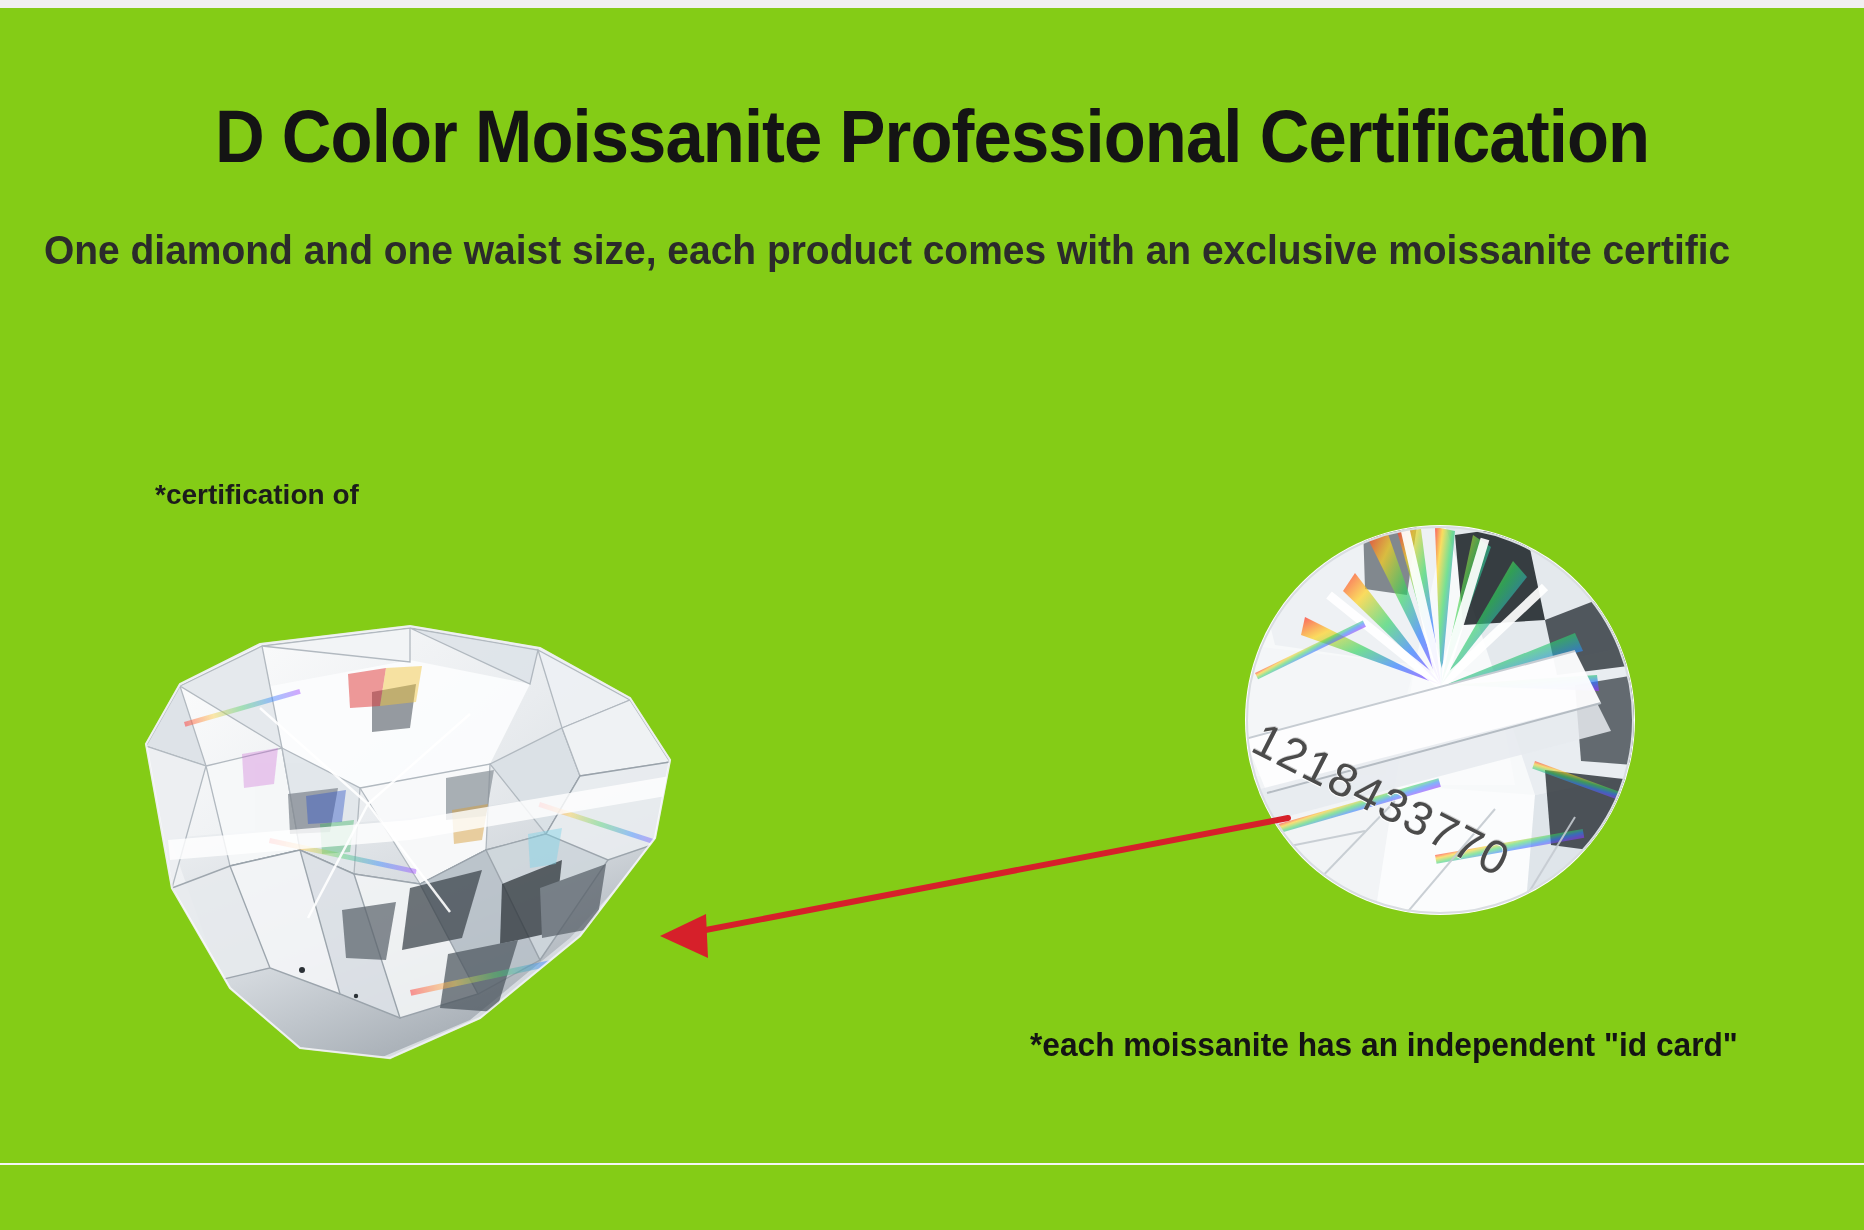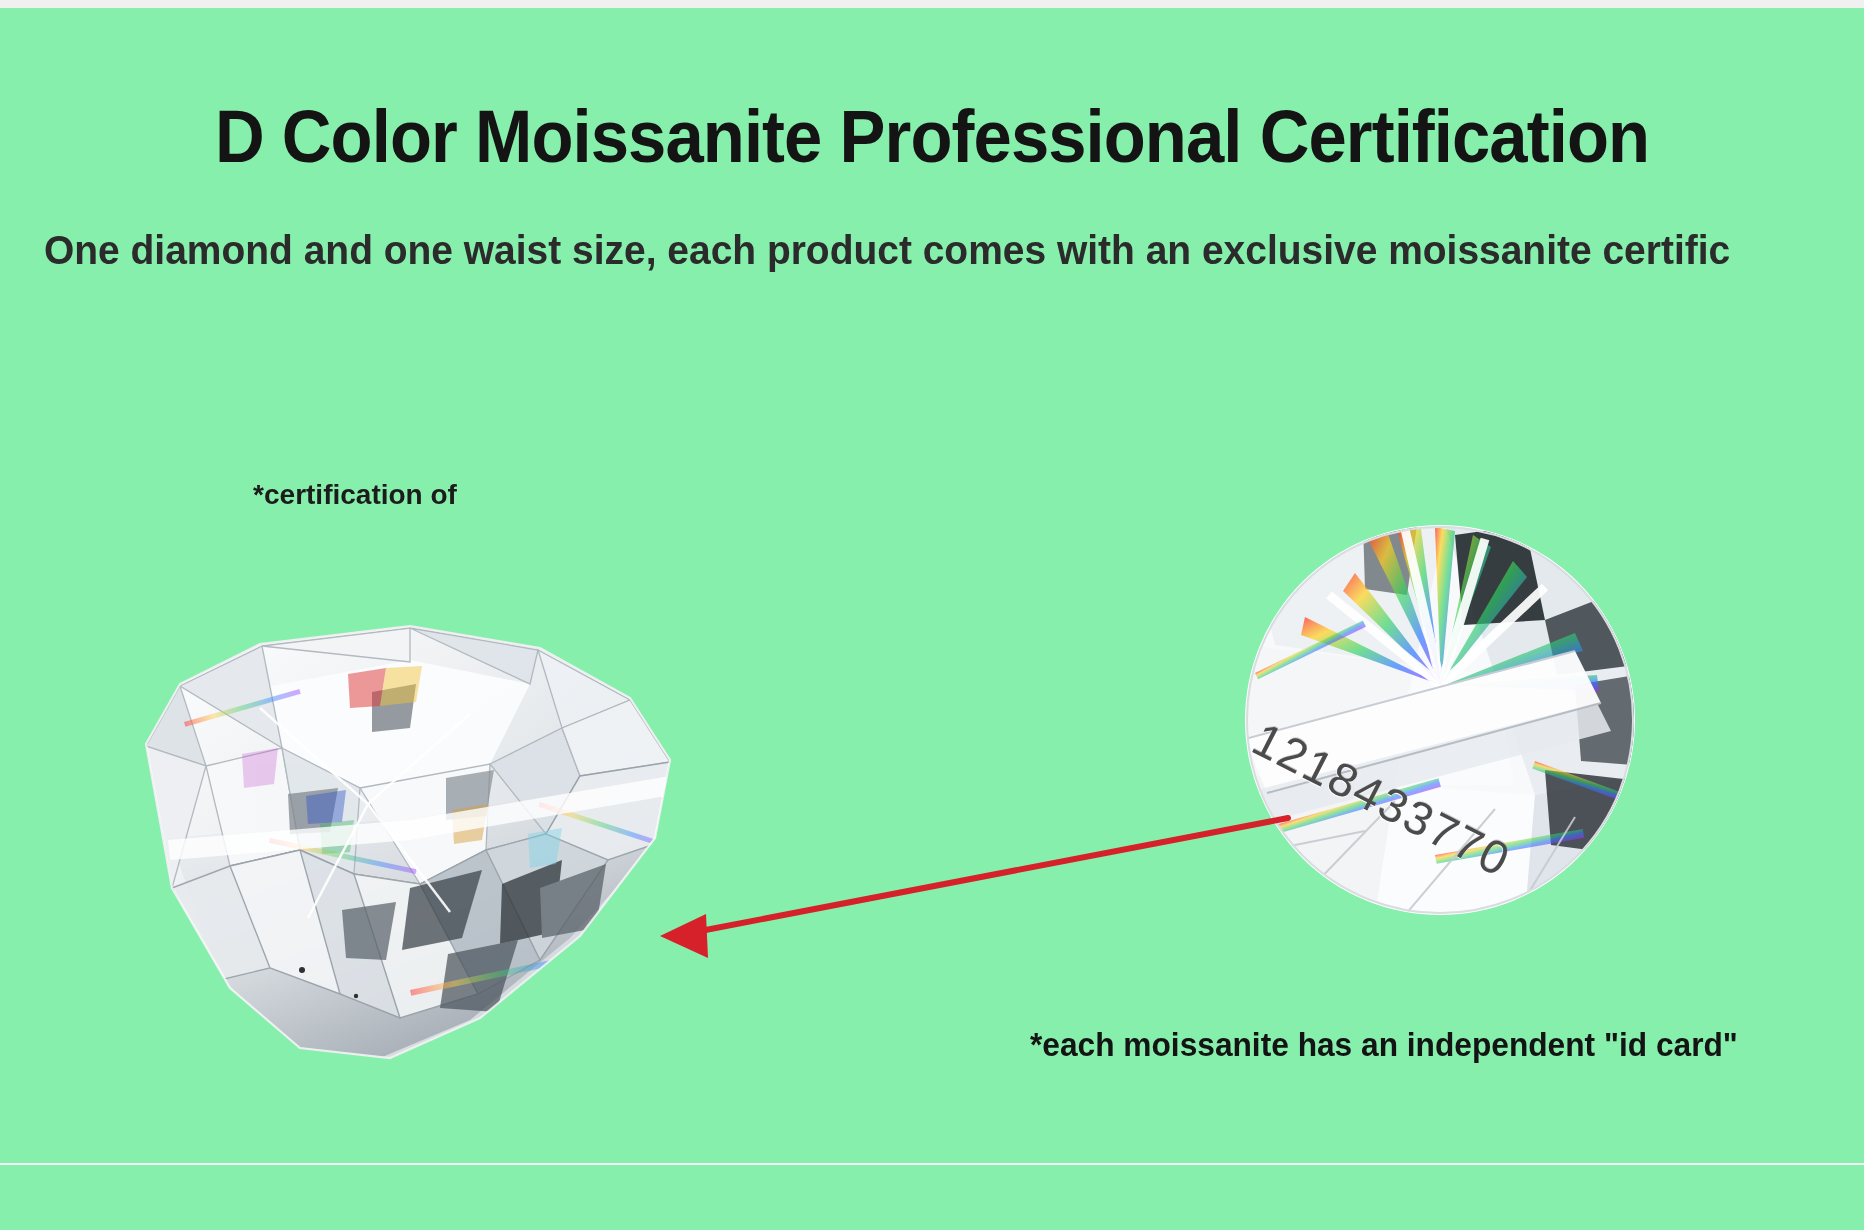--- a/index.html
+++ b/index.html
@@ -8,21 +8,21 @@
     padding: 0;
     background: #ffffff;
   }
   body {
     font-family: "Liberation Sans", sans-serif;
   }
   #page {
     position: relative;
     width: 1864px;
     height: 1230px;
-    background: #86efac;
+    background: #84cc16;
     overflow: hidden;
   }
 
   
   .top-band {
     position: absolute;
     left: 0; top: 0;
     width: 1864px; height: 8px;
     background: #f0f0f0;
   }
@@ -60,21 +60,21 @@
     white-space: nowrap;
     transform: scaleX(0.95);
     transform-origin: left top;
   }
 
   
   .label-cert {
     position: absolute;
     left: 155px; top: 478px;
     width: 400px;
-    text-align: center;
+    text-align: left;
     font-size: 28px;
     font-weight: 700;
     color: #1c1c1c;
     line-height: 1.22;
   }
   .label-idcard {
     position: absolute;
     left: 1030px; top: 1026px;
     font-size: 33px;
     font-weight: 700;

